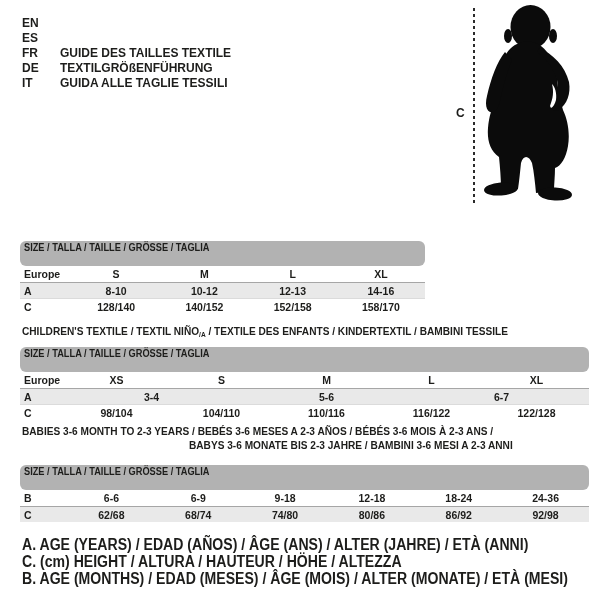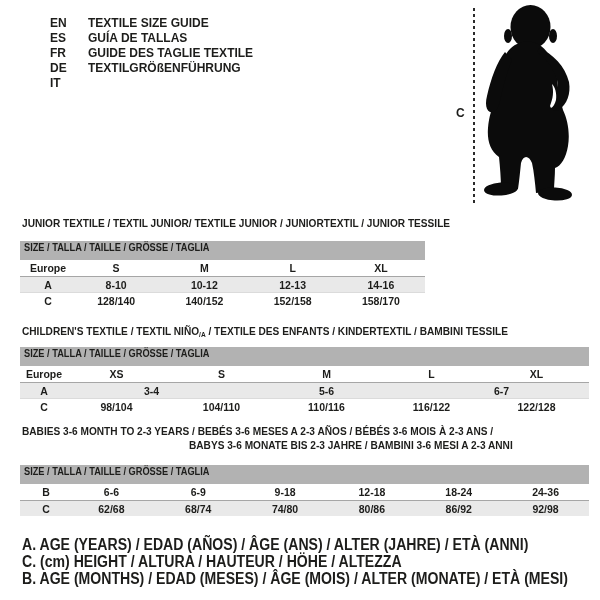--- a/index.html
+++ b/index.html
@@ -9,71 +9,70 @@
     background:#ffffff; color:#1d1d1b; font-weight:700;
   }
   #root { position:relative; width:600px; height:600px; overflow:hidden; background:#ffffff; }
 
   
   .cond { display:inline-block; transform:scaleX(0.88); transform-origin:0 50%; white-space:nowrap; }
 
   
   .lang-block { position:absolute; left:22px; top:16px; font-size:12px; }
   .lang-row { display:flex; height:15px; line-height:15px; }
-  .lang-code { width:38px;margin-left:28px; }
+  .lang-code { width:38px; }
 
   
   .figure-svg { position:absolute; left:477px; top:0; width:118px; height:206px; }
   .measure-line { position:absolute; left:473px; top:8px; width:2px; height:198px;
     background:repeating-linear-gradient(to bottom,#2b2b2b 0px,#2b2b2b 3px,transparent 3px,transparent 6px); }
   .figure-label { position:absolute; left:456px; top:106px; font-size:12px; }
 
   
   .sec-title { position:absolute; font-size:11.5px; white-space:nowrap; }
   .sec-title .line { height:14px; line-height:14px; }
   .subscript { font-size:7.5px; vertical-align:-2px; }
 
   
   .size-table { position:absolute; font-size:10.5px; }
-  .size-bar { height:19px; line-height:13px; background:#b2b2b2; padding-left:4px; overflow:hidden; }
+  .size-bar { height:25px; line-height:13px; background:#b2b2b2; padding-left:4px; overflow:hidden;border-radius:6px; }
   .trow { display:flex; height:16px; line-height:16px; }
-  .tlabel { padding-left:4px;text-align:center; }
+  .tlabel { padding-left:4px; }
   .lw52 { width:52px; } .lw44 { width:44px; } .lw48 { width:48px; }
   .tval { flex:1; text-align:center; }
   .shaded { background:#e9e9e9; border-top:1px solid #a6a6a6; }
   .after-shaded { border-top:1px solid #dbdbdb; }
 
   
   .legend-block { position:absolute; left:22px; top:536px; font-size:16px; }
   .legend-line { height:17px; line-height:17px; white-space:nowrap; }
 </style>
 </head>
 <body>
 
 <div id="root">
 
   <div class="lang-block">
     <div class="lang-row">
       <span class="lang-code">EN</span>
-      <span class="lang-title">TEXTILE SIZE GUIDE</span>
     </div>
     <div class="lang-row">
       <span class="lang-code">ES</span>
-      <span class="lang-title">GUÍA DE TALLAS</span>
     </div>
     <div class="lang-row">
       <span class="lang-code">FR</span>
-      <span class="lang-title">GUIDE DES TAGLIE TEXTILE</span>
+      <span class="lang-title">GUIDE DES TAILLES TEXTILE</span>
     </div>
     <div class="lang-row">
       <span class="lang-code">DE</span>
       <span class="lang-title">TEXTILGRÖßENFÜHRUNG</span>
     </div>
     <div class="lang-row">
       <span class="lang-code">IT</span>
+      <span class="lang-title">GUIDA ALLE TAGLIE TESSILI</span>
     </div>
   </div>
 
   <div class="measure-line"></div>
   <div class="figure-label">C</div>
   <svg class="figure-svg" viewBox="0 0 118 206" xmlns="http://www.w3.org/2000/svg">
     <g fill="#0b0b0b">
       <ellipse cx="53.5" cy="27" rx="20" ry="22"></ellipse>
       <ellipse cx="31" cy="36" rx="4" ry="7"></ellipse>
       <ellipse cx="76" cy="36" rx="4" ry="7"></ellipse>
@@ -85,23 +84,20 @@
       <path d="M28,52 C20,62 14,78 10,96 C8,104 9,110 13,112 C18,114 21,109 23,101
                C26,86 30,72 35,60 Z"></path>
       <path d="M62,48 C76,54 88,66 92,82 C94,94 90,104 82,110 C77,113 73,109 75,103
                C80,96 82,88 80,80 C76,68 69,58 60,52 Z"></path>
       <ellipse cx="24" cy="189" rx="17" ry="6.5" transform="rotate(-4 24 189)"></ellipse>
       <ellipse cx="78" cy="194" rx="17" ry="6.5" transform="rotate(3 78 194)"></ellipse>
     </g>
     <path d="M73,106 C76,98 77,92 75,84 C78,87 80,93 79,100 C78,104 76,107 74,108 Z" fill="#ffffff"></path>
   </svg>
 
-  <div class="sec-title" style="left:22px; top:217px;">
-    <span class="cond">JUNIOR TEXTILE / TEXTIL JUNIOR/ TEXTILE JUNIOR / JUNIORTEXTIL / JUNIOR TESSILE</span>
-  </div>
   <div class="size-table" style="left:20px; top:241px; width:405px;">
     <div class="size-bar">
       <span class="cond">SIZE / TALLA / TAILLE / GRÖSSE / TAGLIA</span>
     </div>
     <div class="trow">
       <div class="tlabel lw52">Europe</div>
       <div class="tval">S</div>
       <div class="tval">M</div>
       <div class="tval">L</div>
       <div class="tval">XL</div>

